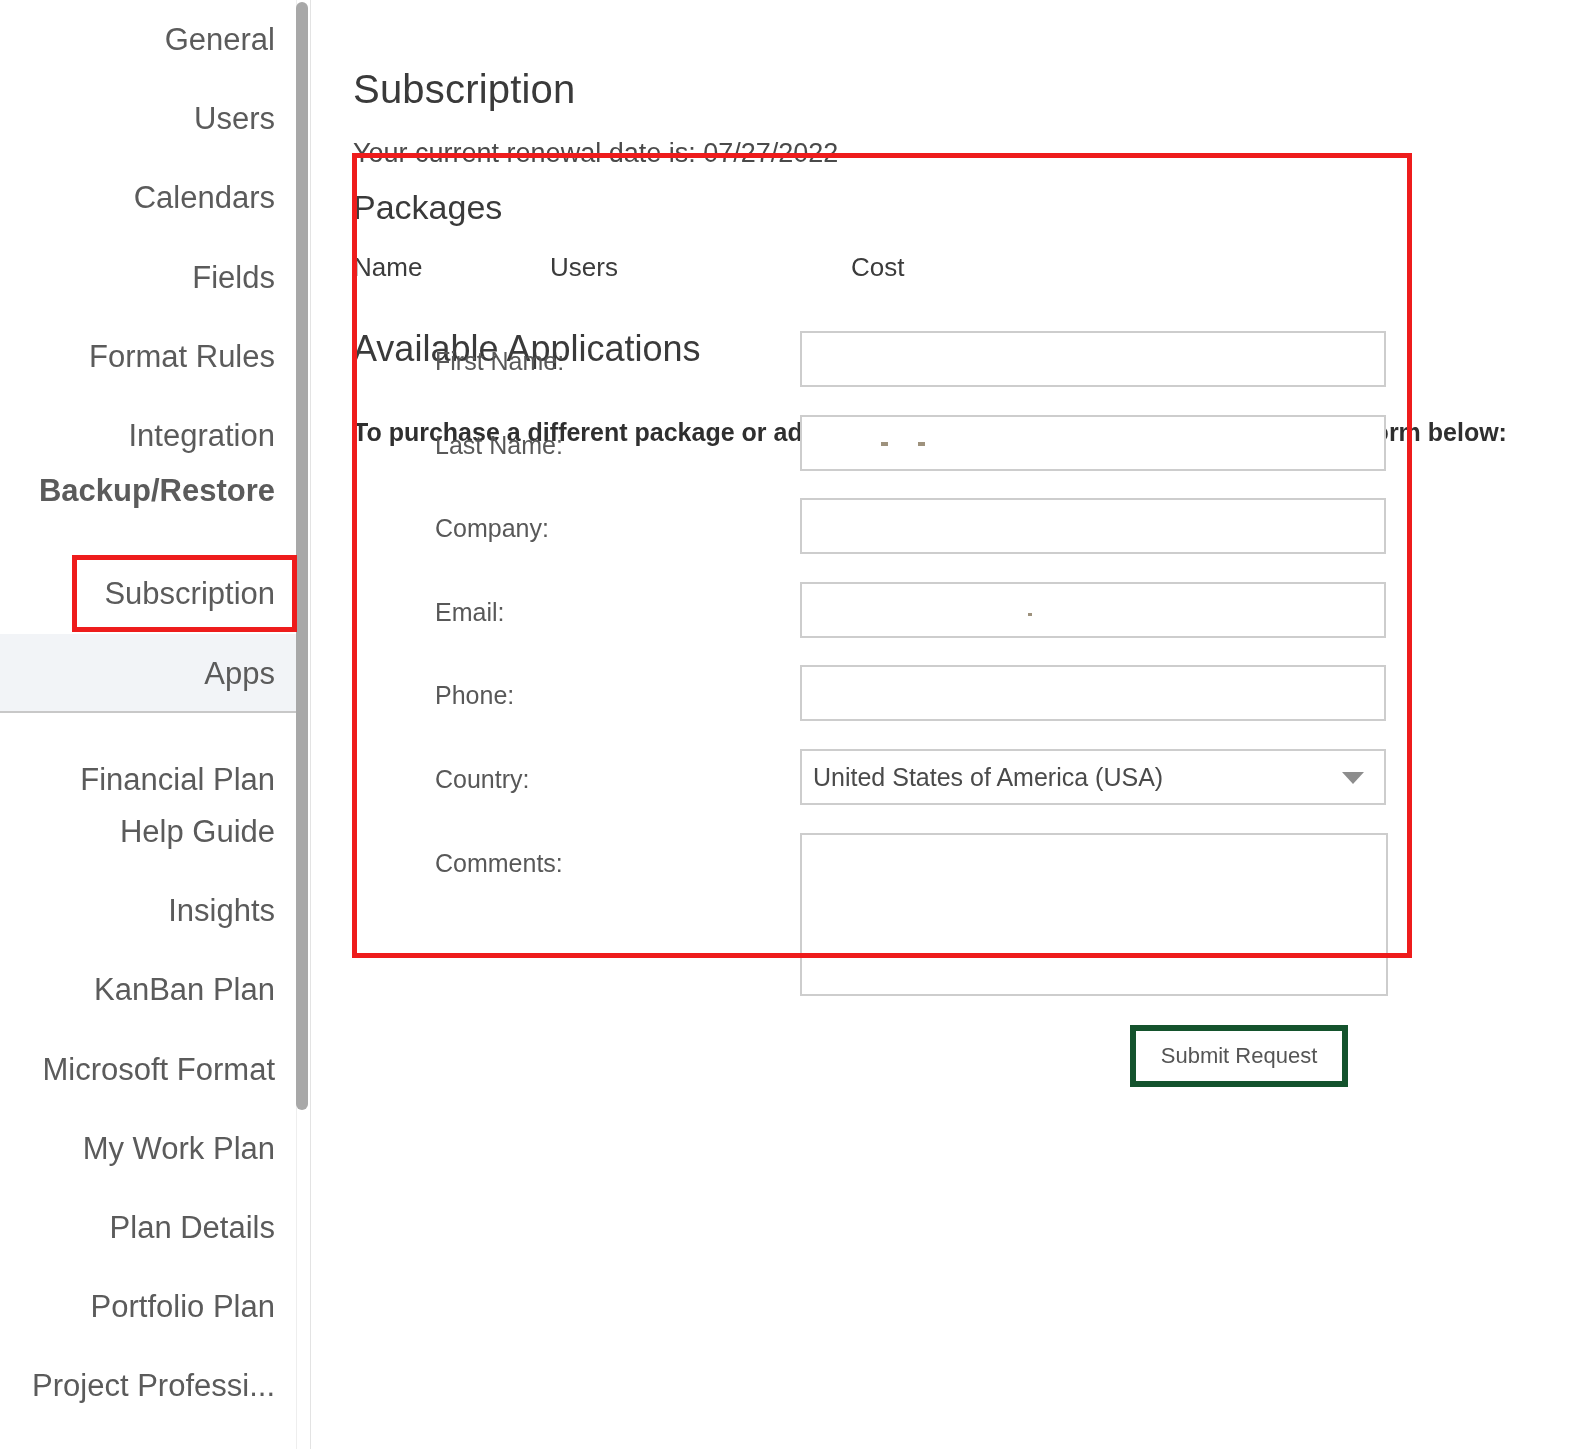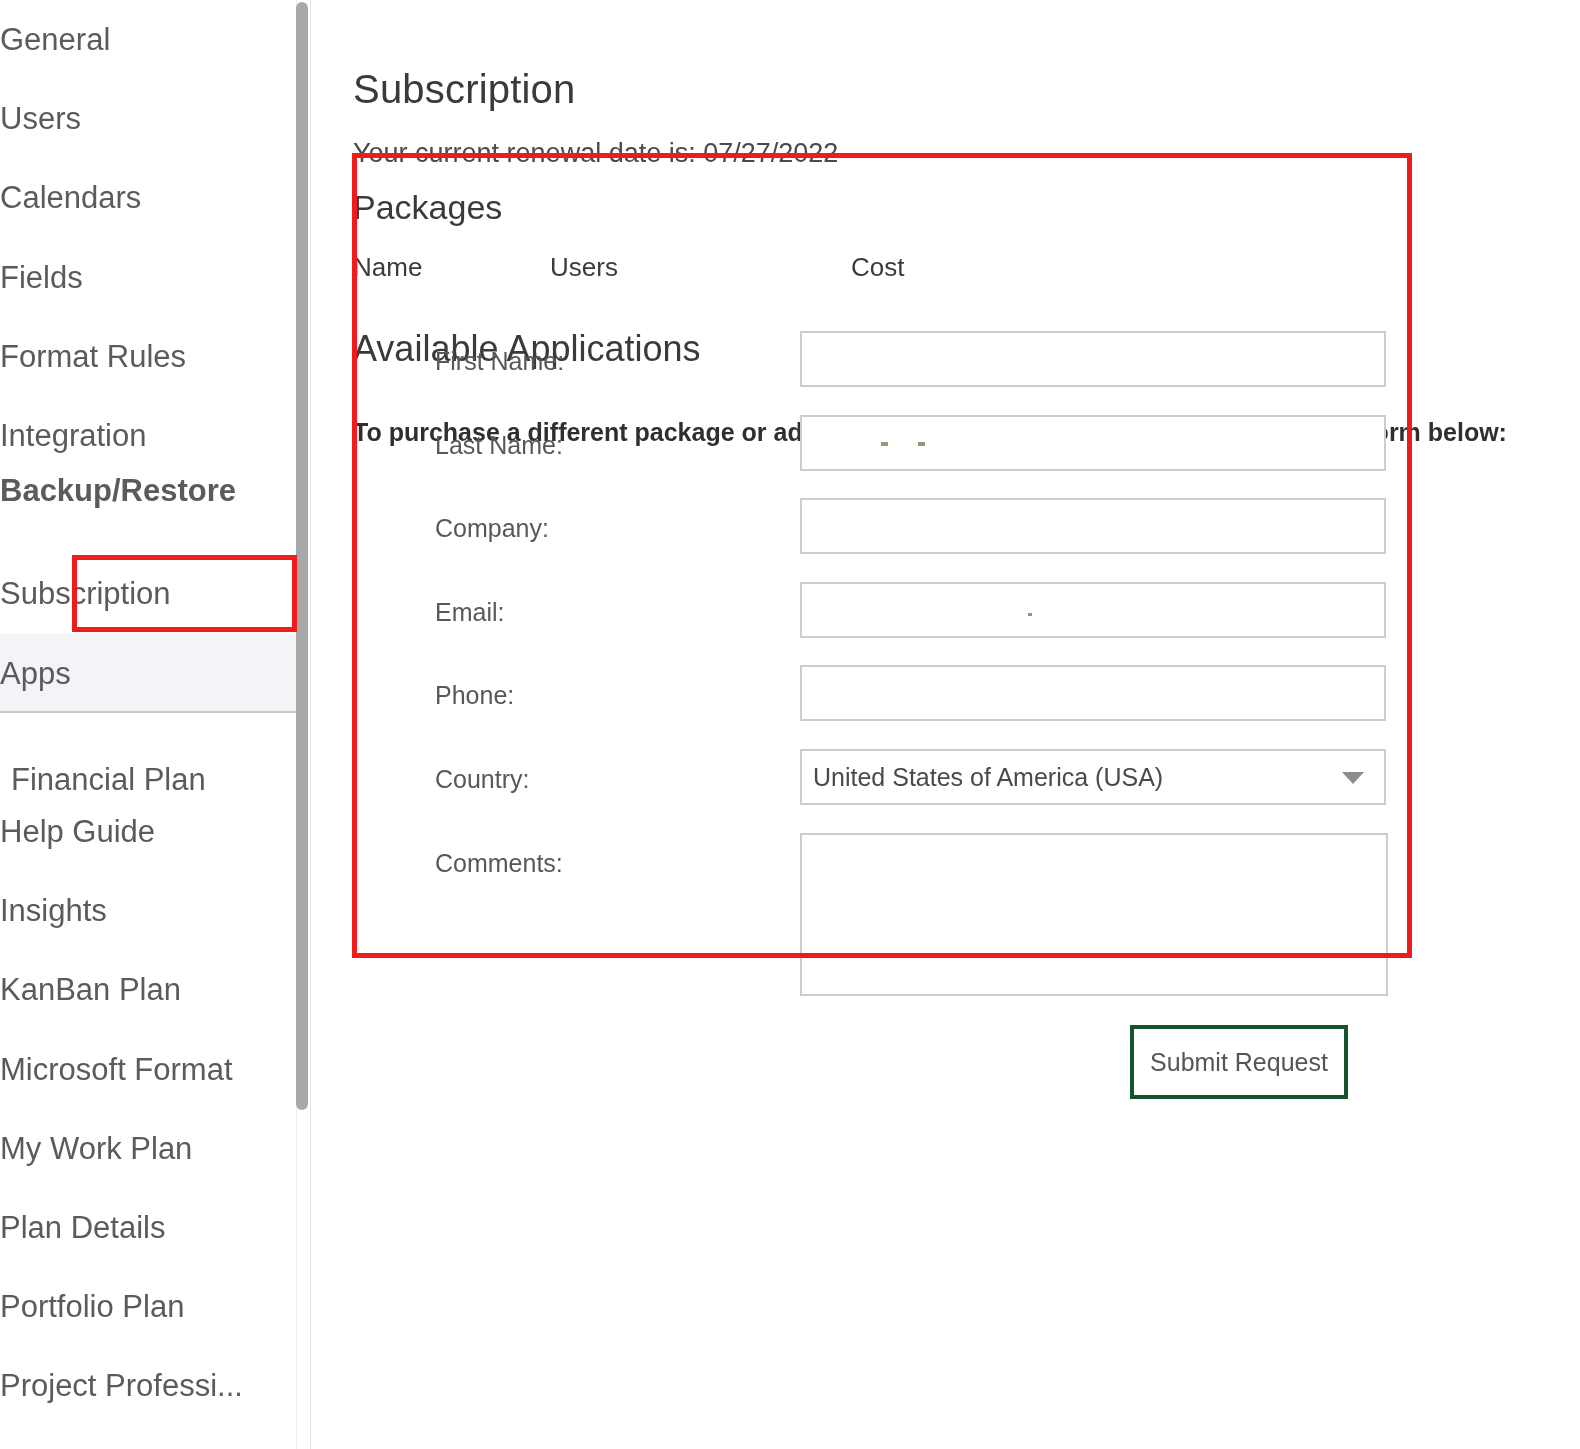--- a/index.html
+++ b/index.html
@@ -25,21 +25,21 @@
     height: 1449px;
     background: #ffffff;
     overflow: hidden;
   }
   .nav-item {
     position: absolute;
     left: 0;
     width: 297px;
     height: 79px;
     line-height: 79px;
-    text-align: left;
+    text-align: right;
     box-sizing: border-box;
     padding-right: 22px;
     font-size: 31px;
     color: #5b5b5b;
     font-family: "Liberation Sans", sans-serif;
     white-space: nowrap;
     cursor: pointer;
   }
   .nav-item.selected {
     background: #f2f4f7;
@@ -238,25 +238,25 @@
     color: #4a4a4a;
     padding: 10px 14px;
     resize: none;
     outline: none;
   }
   #submit-button {
     position: absolute;
     left: 818px;
     top: 1025px;
     width: 218px;
-    height: 74px;
-    border: 4px solid #14532d;
-    background: #ffffff;
-    font-family: "Liberation Sans", sans-serif;
-    font-size: 25px;
+    height: 62px;
+    border: 6px solid #14532d;
+    background: #ffffff;
+    font-family: "Liberation Sans", sans-serif;
+    font-size: 22px;
     color: #555555;
     cursor: pointer;
   }
 
   
   .artifact {
     position: absolute;
     width: 7px;
     height: 4px;
     background: #8d7f66;

